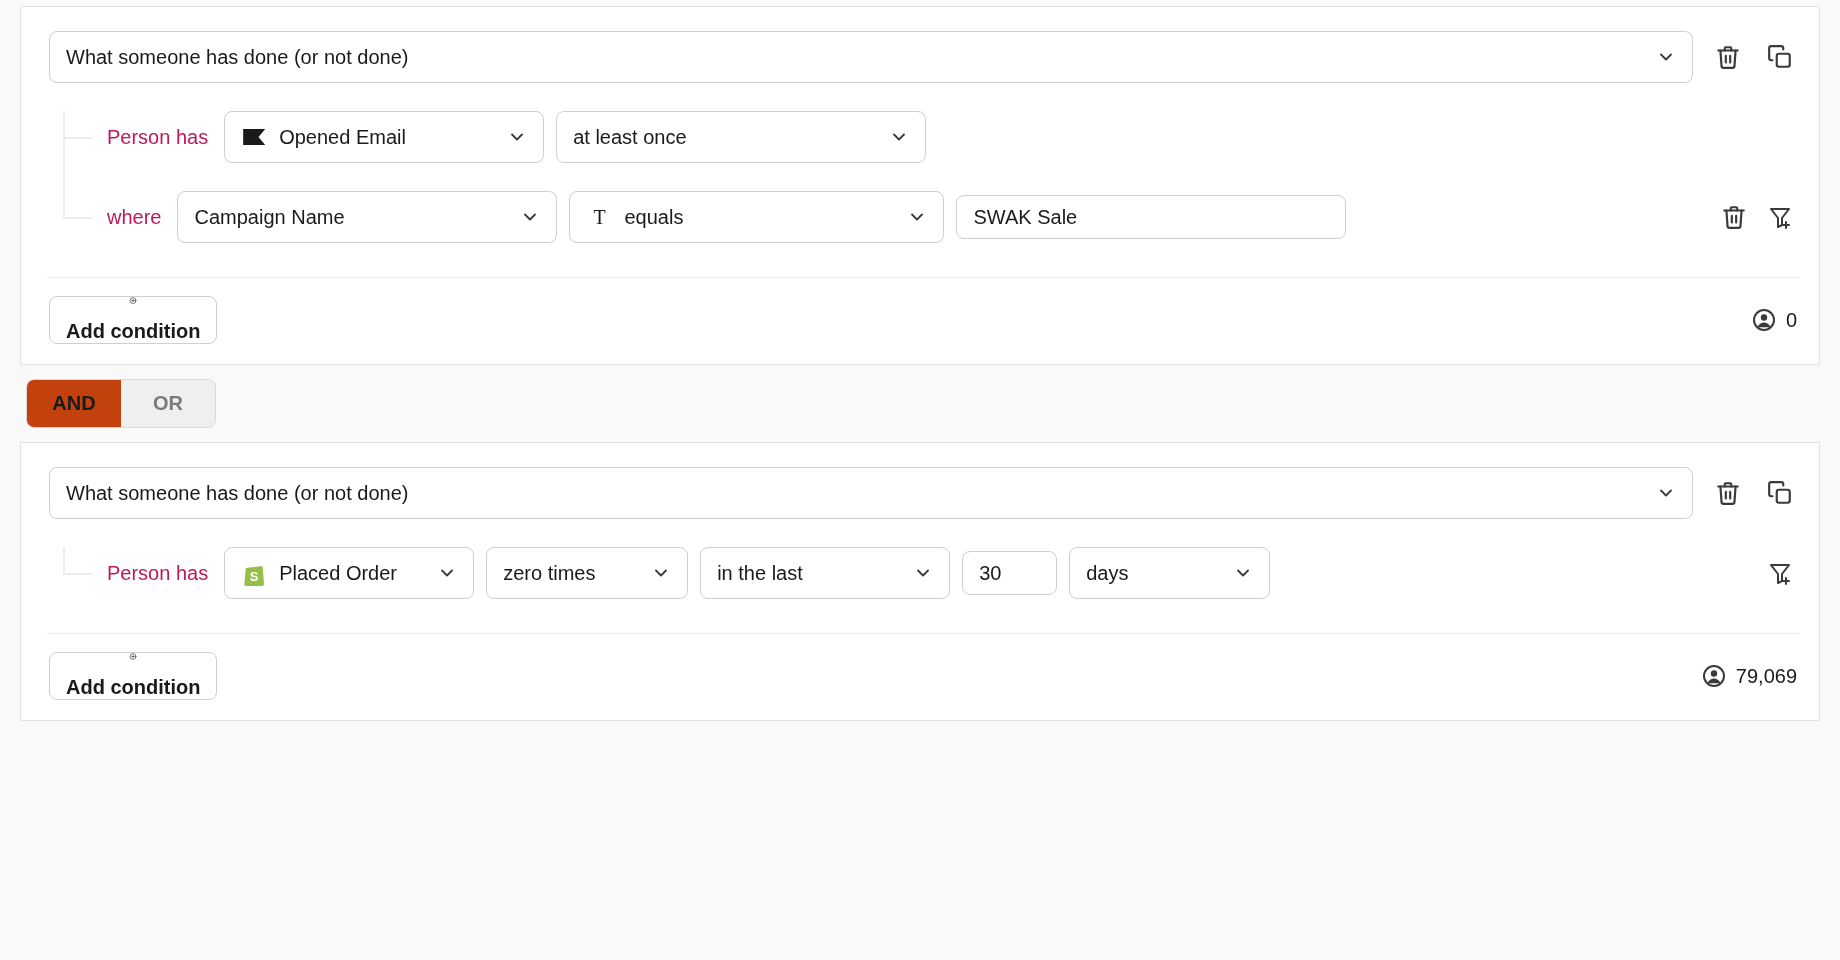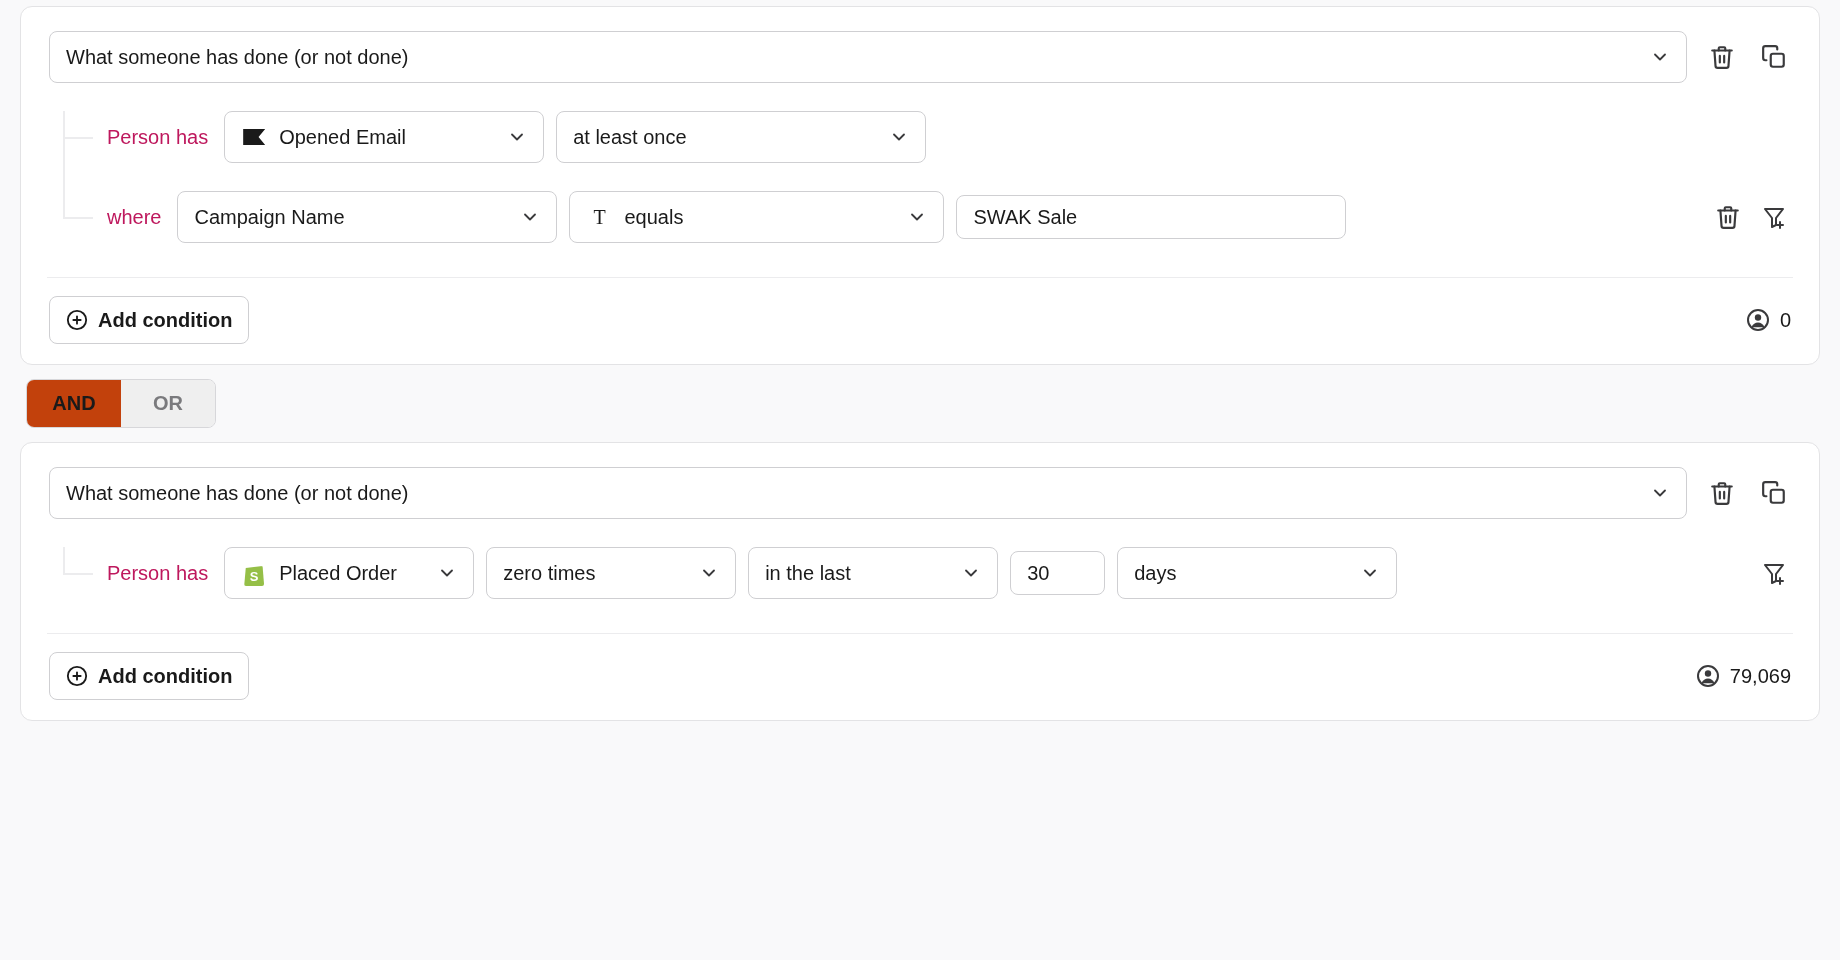--- a/index.html
+++ b/index.html
@@ -7,22 +7,22 @@
     margin: 0;
     padding: 6px 20px 20px 20px;
     font-family: -apple-system, BlinkMacSystemFont, "Segoe UI", Helvetica, Arial, sans-serif;
     font-size: 20px;
     color: #1a1a1a;
     background: #f9f9fa;
   }
   .card {
     background: #ffffff;
     border: 1px solid #e3e3e5;
-    border-radius: 12px;
-    padding: 24px 28px 20px 28px;
+    border-radius: 0;
+    padding: 24px 22px 20px 28px;
   }
   .condition-header {
     display: flex;
     align-items: center;
     gap: 18px;
   }
   .dd {
     display: flex;
     align-items: center;
     justify-content: space-between;
@@ -62,23 +62,23 @@
   }
   .row::before {
     content:""; position:absolute; left:0; top:50%; width:30px; height:2px;
     background:#ececee;
   }
   .row-label { color:#be185d; margin-right:4px; }
   .grow { flex: 1 1 auto; }
   .footer-sep { height:1px; background:#ececee; margin: 34px -2px 18px -2px; }
   .card-footer { display:flex; align-items:center; justify-content:space-between; }
   .add-btn {
-    display:flex; align-items:center; gap:10px;
+    display:flex; align-items:center; gap:16px;
     background:#fff; border:1px solid #cfcfd2; border-radius:8px;
-    padding: 0 16px; height:48px; font-weight:600; cursor:pointer;
+    padding: 0 16px; height:48px; font-weight:600; cursor:pointer;flex-direction:column;
   }
   .count { display:flex; align-items:center; gap:10px; color:#1a1a1a; font-size:20px; }
   .andor {
     margin: 14px 0 14px 6px;
     display:flex; width:190px;
     border:1px solid #d7d7da; border-radius:8px; overflow:hidden;
     font-weight:600;
   }
   .andor .opt { flex:1; text-align:center; padding:12px 0; cursor:pointer; }
   .andor .sel { background:#c2410c; color:#1a1a1a; }
@@ -260,38 +260,38 @@
               <span class="s">S</span>
             </span>
         </span>
         <span>Placed Order</span>
         <span class="chev">
             <svg width="20" height="20" viewBox="0 0 24 24" fill="none" stroke="#3a3a3c" stroke-width="2.2" stroke-linecap="round" stroke-linejoin="round">
               <polyline points="6 9 12 15 18 9"></polyline>
             </svg>
           </span>
       </div>
-      <div class="dd" style="width:250px">
+      <div class="dd" style="width:202px">
         <span>zero times</span>
         <span class="chev">
             <svg width="20" height="20" viewBox="0 0 24 24" fill="none" stroke="#3a3a3c" stroke-width="2.2" stroke-linecap="round" stroke-linejoin="round">
               <polyline points="6 9 12 15 18 9"></polyline>
             </svg>
           </span>
       </div>
       <div class="dd" style="width:250px">
         <span>in the last</span>
         <span class="chev">
             <svg width="20" height="20" viewBox="0 0 24 24" fill="none" stroke="#3a3a3c" stroke-width="2.2" stroke-linecap="round" stroke-linejoin="round">
               <polyline points="6 9 12 15 18 9"></polyline>
             </svg>
           </span>
       </div>
       <input class="dd-input" style="width: 95px; text-align: left;" value="30">
-      <div class="dd" style="width:280px">
+      <div class="dd" style="width:201px">
         <span>days</span>
         <span class="chev">
             <svg width="20" height="20" viewBox="0 0 24 24" fill="none" stroke="#3a3a3c" stroke-width="2.2" stroke-linecap="round" stroke-linejoin="round">
               <polyline points="6 9 12 15 18 9"></polyline>
             </svg>
           </span>
       </div>
       <div style="flex:1"></div>
       <div class="icon-btn">
         <svg width="24" height="24" viewBox="0 0 24 24" fill="none" stroke="#3a3a3c" stroke-width="2" stroke-linecap="round" stroke-linejoin="round">

